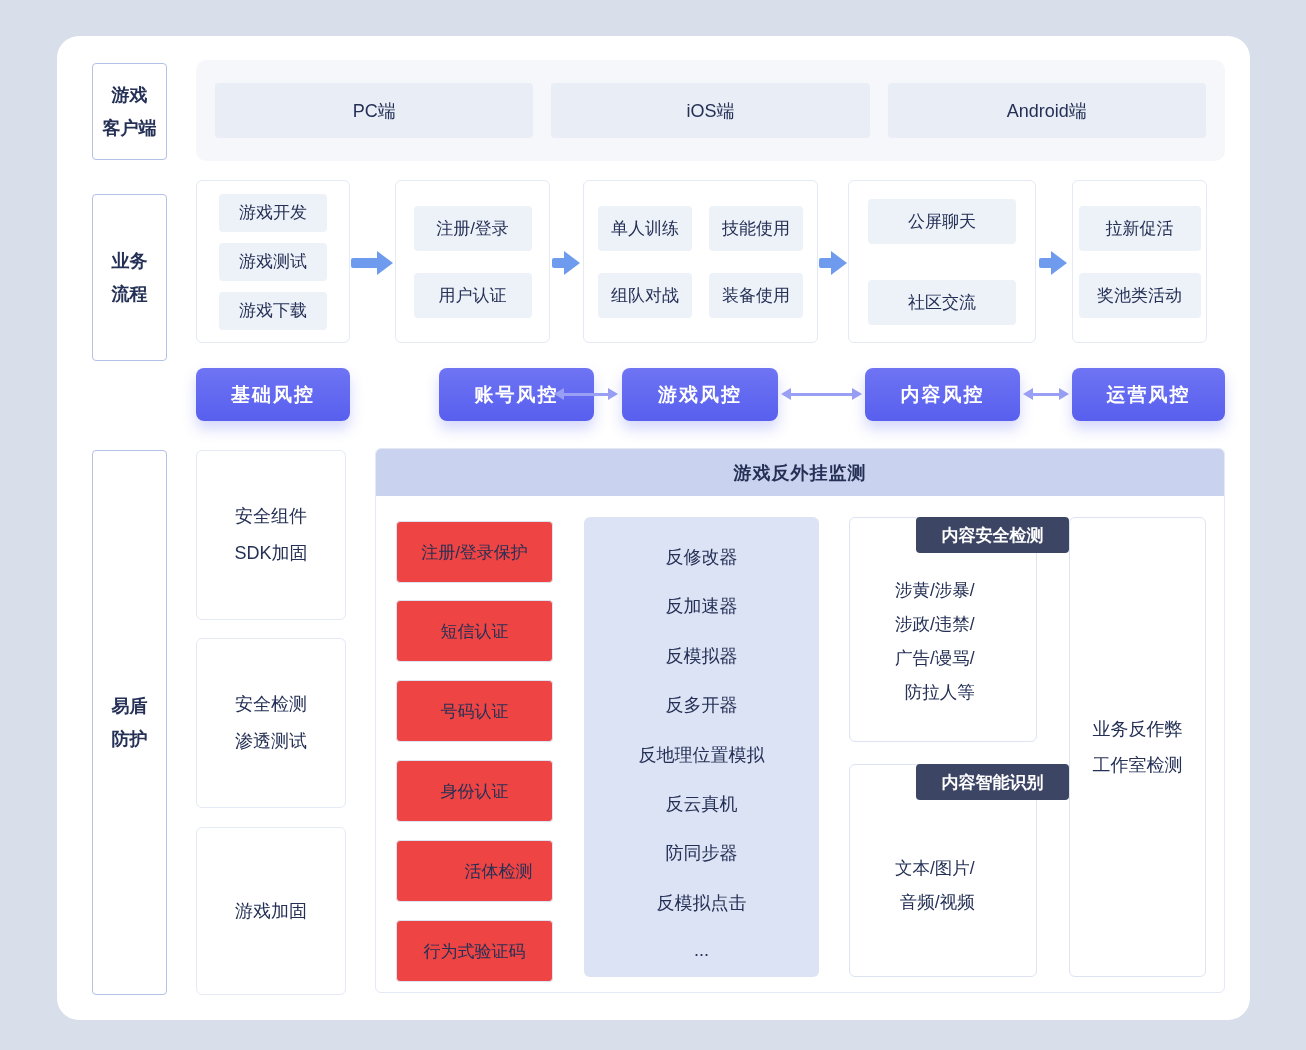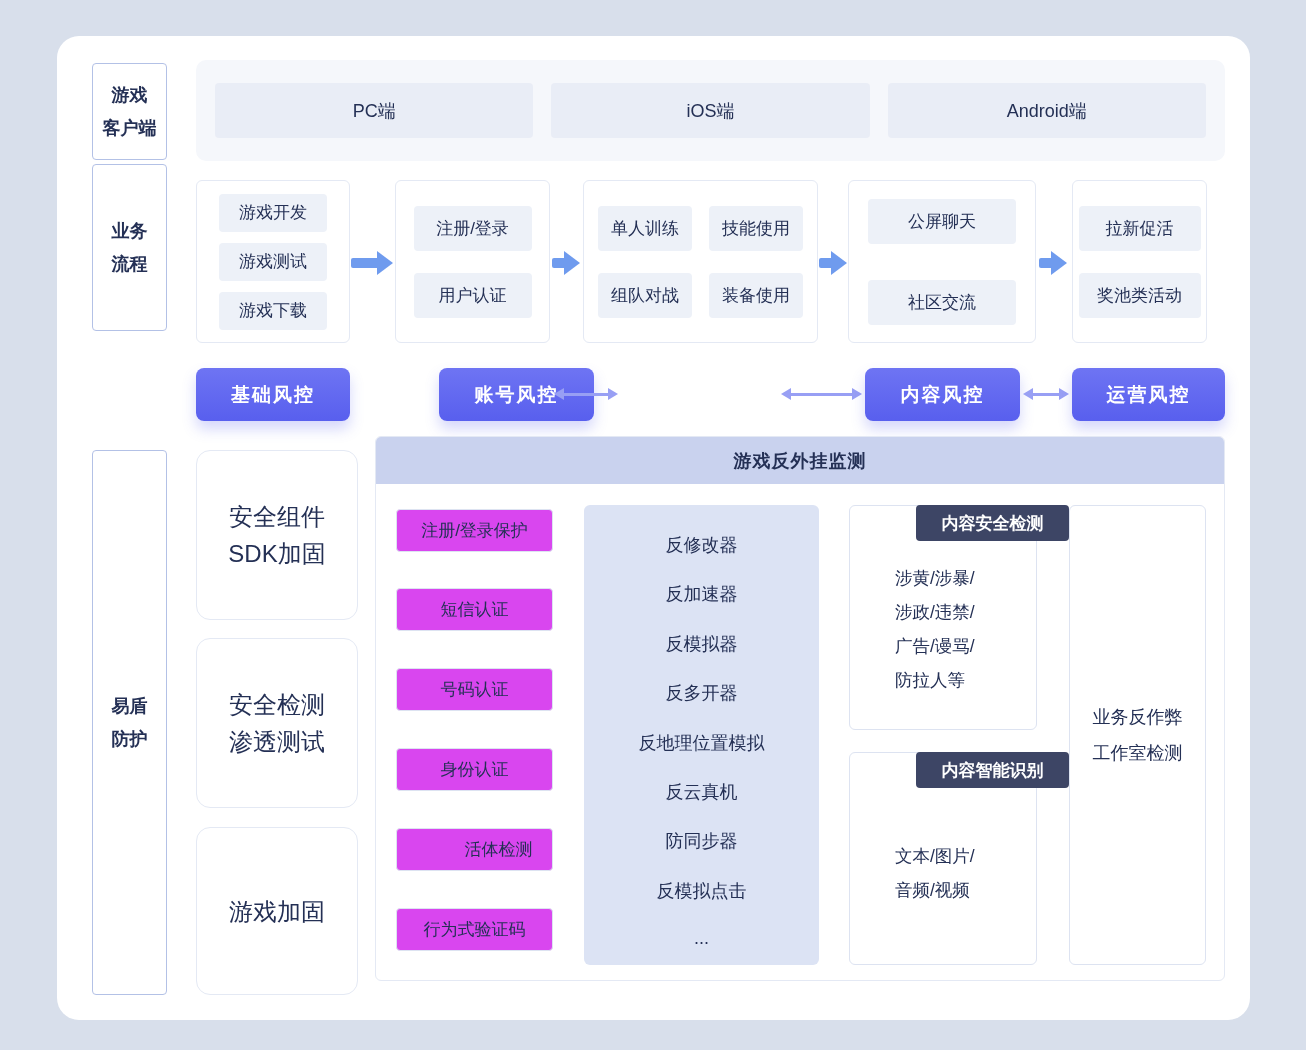--- a/index.html
+++ b/index.html
@@ -12,21 +12,21 @@
   .card { position:absolute; left:57px; top:36px; width:1193px; height:984px; background:#ffffff; border-radius:22px; }
 
   
   .side-label {
     position:absolute; left:35px; width:75px;
     border:1px solid #b3c1e6; border-radius:4px; background:#fff;
     display:flex; flex-direction:column; align-items:center; justify-content:center; gap:9px;
     font-weight:700; font-size:18px; color:#243055;
   }
   .client-label { top:27px; height:97px; }
-  .process-label { top:128px; height:167px; }
+  .process-label { top:158px; height:167px; }
   .protect-label { top:414px; height:545px; }
 
   
   .client-container {
     position:absolute; left:139px; top:24px; width:1029px; height:101px;
     background:#f5f7fb; border-radius:10px;
     display:flex; gap:18px; padding:23px 19px;
   }
   .platform {
     flex:1; background:#e9edf6; border-radius:4px;
@@ -85,42 +85,42 @@
   .darrow .hl { position:absolute; left:0; top:1px; width:0; height:0;
     border-top:6px solid transparent; border-bottom:6px solid transparent; border-right:10px solid #989ff4; }
   .darrow .hr { position:absolute; right:0; top:1px; width:0; height:0;
     border-top:6px solid transparent; border-bottom:6px solid transparent; border-left:10px solid #989ff4; }
   .d1 { left:497px; width:64px; }
   .d2 { left:724px; width:81px; }
   .d3 { left:966px; width:46px; }
 
   
   .pro-box {
-    position:absolute; left:139px; width:162px;
-    background:#fff; border:1px solid #e4e9f4; border-radius:14px;
+    position:absolute; left:139px; width:150px;
+    background:#fff; border:1px solid #e4e9f4; border-radius:6px;
     display:flex; flex-direction:column; align-items:center; justify-content:center;
-    font-size:24px; line-height:37px;
+    font-size:18px; line-height:37px;
   }
   .pb1 { top:414px; height:170px; }
   .pb2 { top:602px; height:170px; }
   .pb3 { top:791px; height:168px; }
 
   
   .main-panel {
-    position:absolute; left:318px; top:400px; width:850px; height:545px;
-    background:#fff; border:1px solid #e4e9f4; border-radius:6px;
+    position:absolute; left:318px; top:412px; width:850px; height:545px;
+    background:#fff; border:1px solid #e4e9f4; border-radius:6px;text-align:right;
   }
   .panel-header {
     height:47px; background:#c9d2ee; border-radius:5px 5px 0 0;
     display:flex; align-items:center; justify-content:center;
     font-weight:700; font-size:18px; letter-spacing:1px;
   }
   .auth-box {
-    position:absolute; left:20px; width:157px; height:43px;
-    background:#d946ef; border:1px solid #dde3f1; border-radius:4px;
+    position:absolute; left:20px; width:157px; height:62px;
+    background:#ef4444; border:1px solid #dde3f1; border-radius:4px;
     display:flex; align-items:center; justify-content:center; font-size:17px;
   }
   .ab0{top:72px;} .ab1{top:151px;} .ab2{top:231px;} .ab3{top:311px;} .ab4{top:391px;padding-left:48px;} .ab5{top:471px;}
 
   .anti-panel {
     position:absolute; left:208px; top:68px; width:235px; height:460px;
     background:#dce3f4; border-radius:6px;
     display:flex; flex-direction:column; align-items:center; justify-content:space-between;
     padding:28px 16px 16px; font-size:18px;
   }
@@ -213,20 +213,21 @@
       <div class="pitem">奖池类活动</div>
     </div>
 
     <div class="risk-btn r1">基础风控</div>
     <div class="risk-btn r2">账号风控</div>
     <div class="darrow d1">
       <div class="hl"></div>
         <div class="line"></div>
         <div class="hr"></div>
     </div>
+    <div class="risk-btn r3">游戏风控</div>
     <div class="darrow d2">
       <div class="hl"></div>
         <div class="line"></div>
         <div class="hr"></div>
     </div>
     <div class="risk-btn r4">内容风控</div>
     <div class="darrow d3">
       <div class="hl"></div>
         <div class="line"></div>
         <div class="hr"></div>

